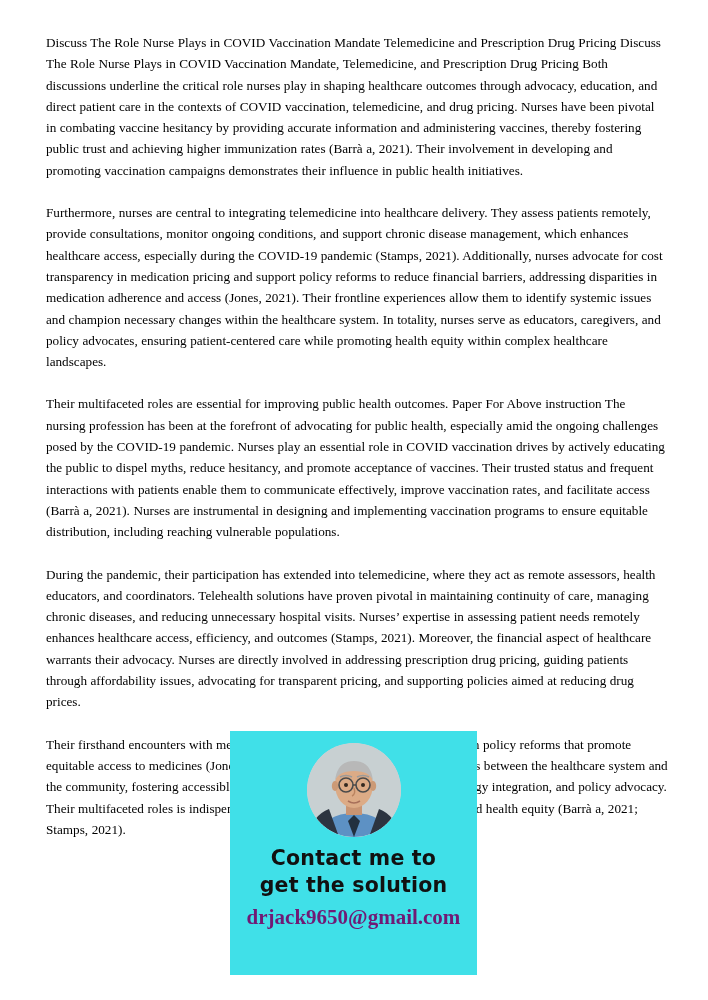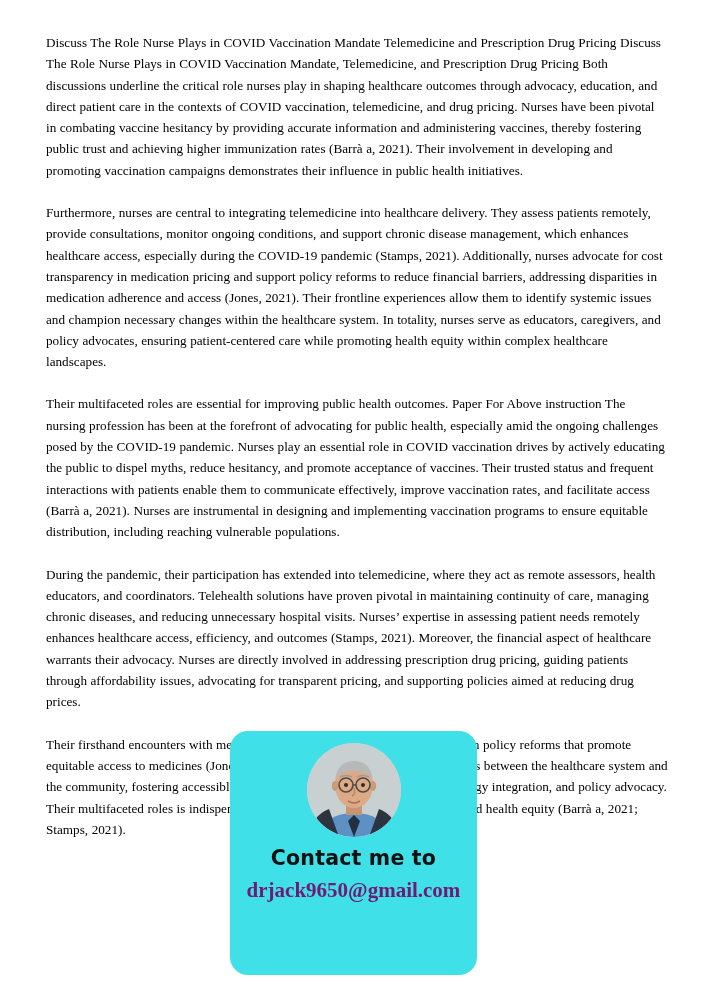--- a/index.html
+++ b/index.html
@@ -43,21 +43,20 @@
     left: 230px;
     top: 731px;
     width: 247px;
     height: 244px;
     background: #40e0e8;
     display: flex;
     flex-direction: column;
     align-items: center;
     justify-content: flex-start;
     overflow: hidden;
-    border-radius: 18px;
   }
   .avatar {
     margin-top: 12px;
     width: 94px;
     height: 94px;
     border-radius: 50%;
     overflow: hidden;
     position: relative;
     background: #cfd6d8;
   }
@@ -132,17 +131,18 @@
           <path d="M33 34 q6 -3 12 0" stroke="#9a9a9a" stroke-width="1.6" fill="none"></path>
           <path d="M50 34 q6 -3 12 0" stroke="#9a9a9a" stroke-width="1.6" fill="none"></path>
 
           <path d="M47 45 q2 6 -2 8" stroke="#b9835f" stroke-width="1.4" fill="none"></path>
           <path d="M41 58 q6 4 12 0" stroke="#a8705a" stroke-width="1.6" fill="none"></path>
         </g>
       </svg>
     </div>
     <div class="overlay-text">
       <div>Contact me to</div>
+      <div>get the solution</div>
     </div>
     <div class="overlay-email">drjack9650@gmail.com</div>
   </div>
 
 </div>
 
 </body></html>

